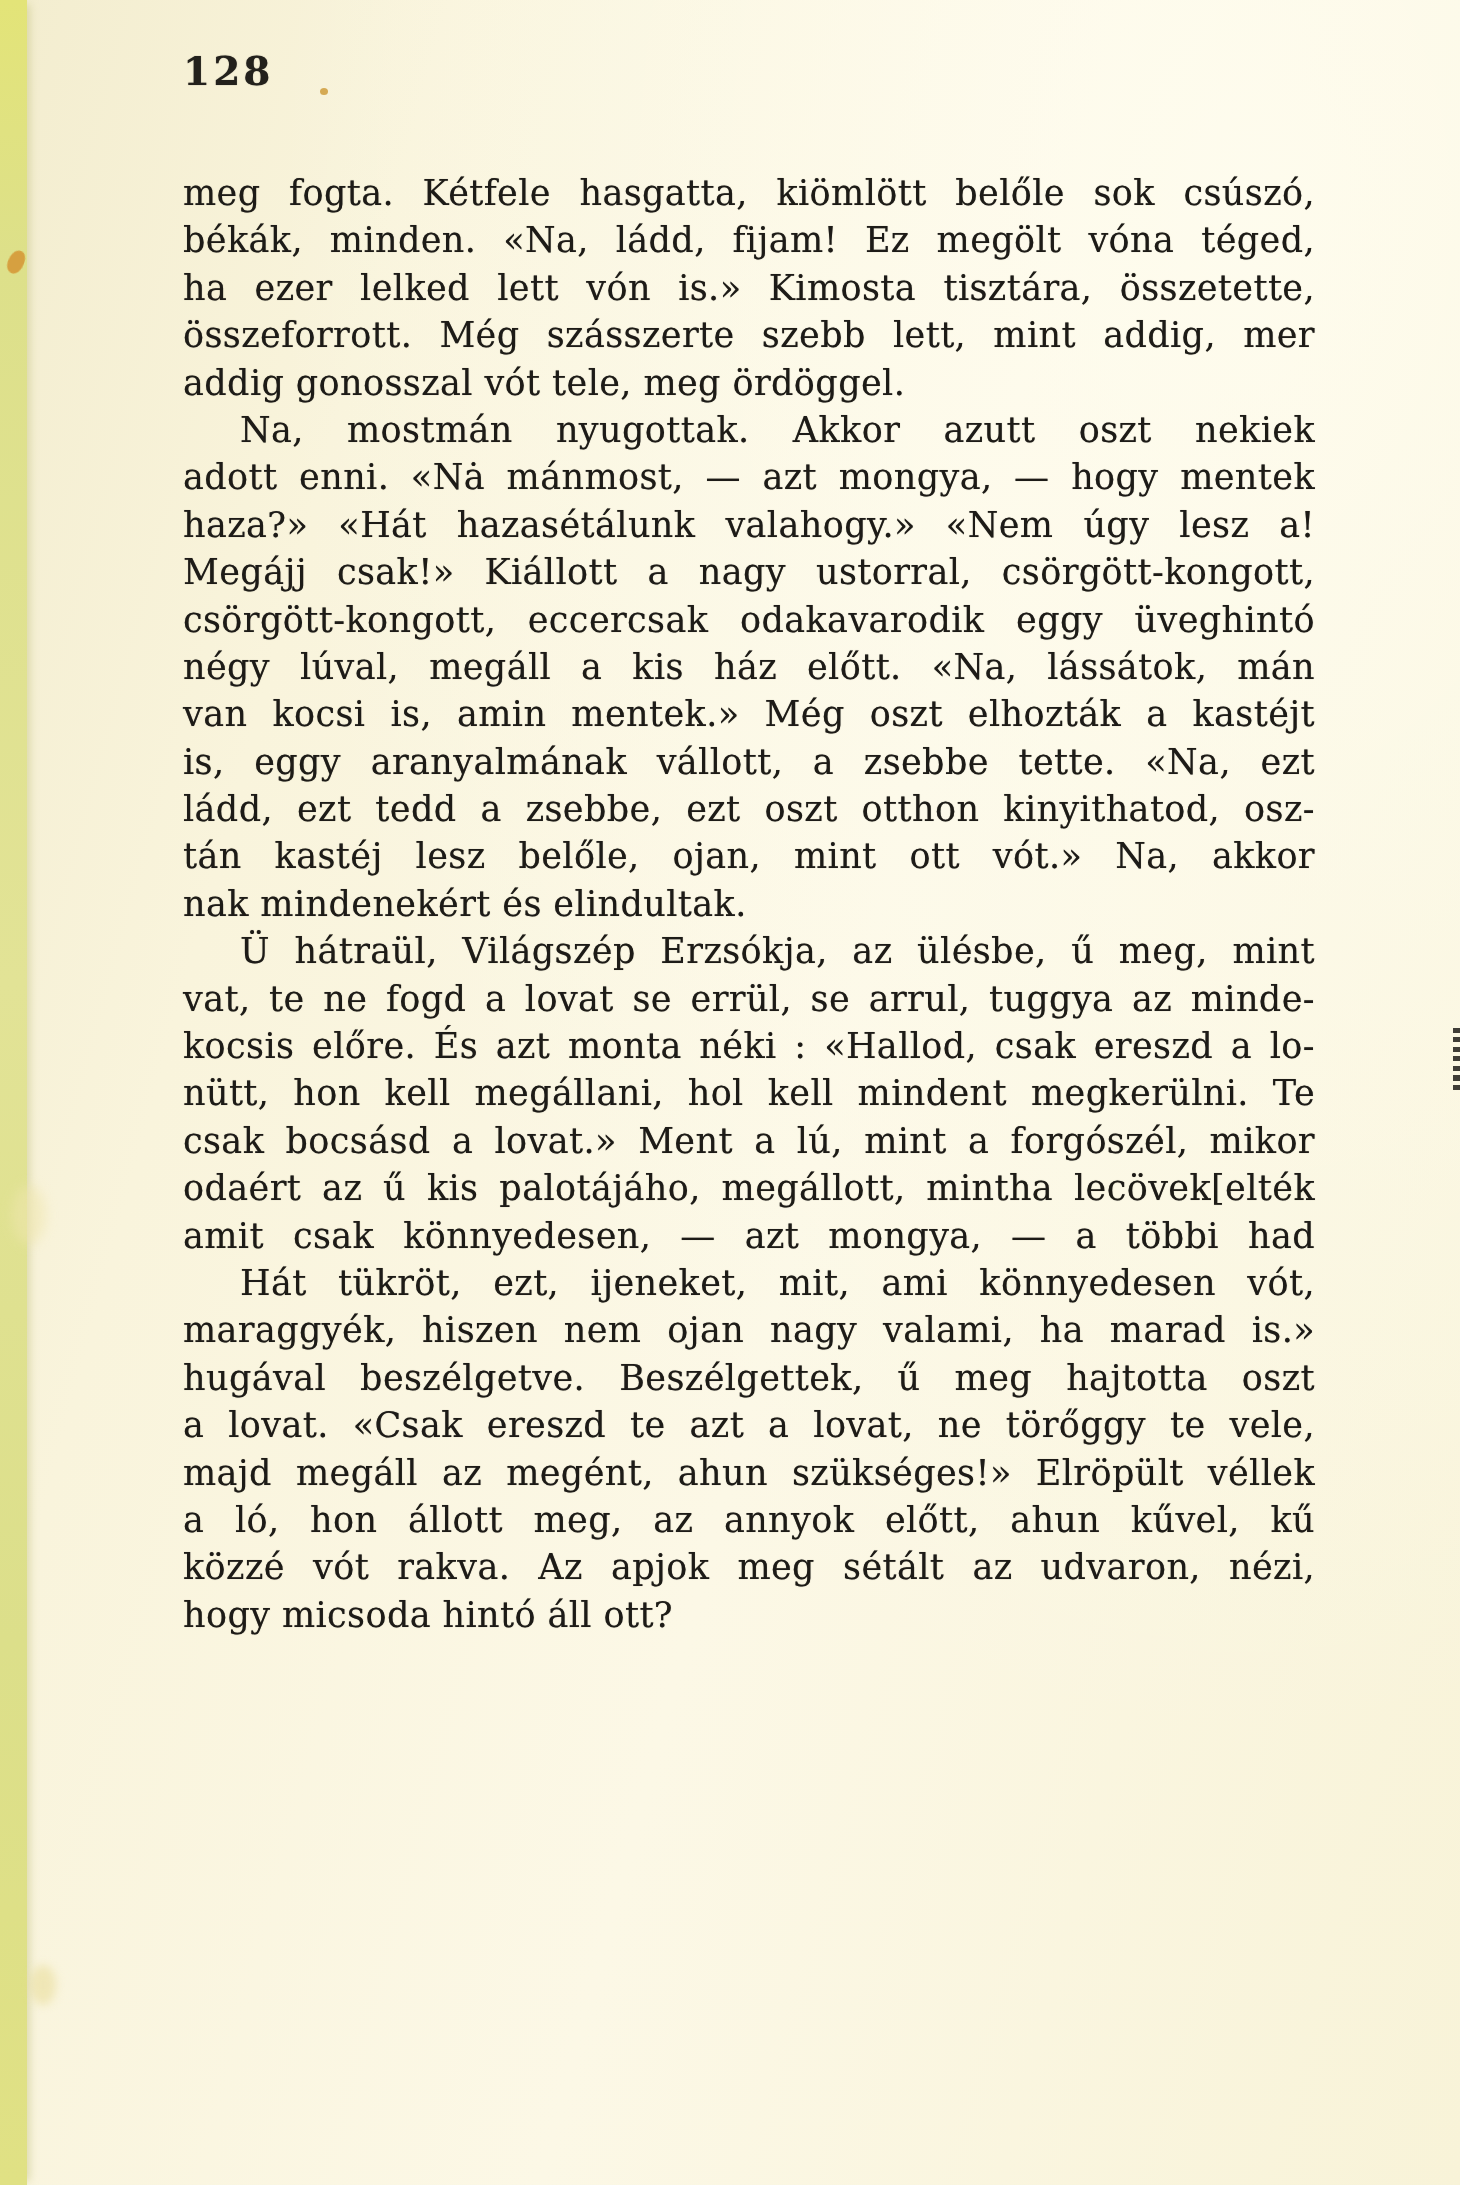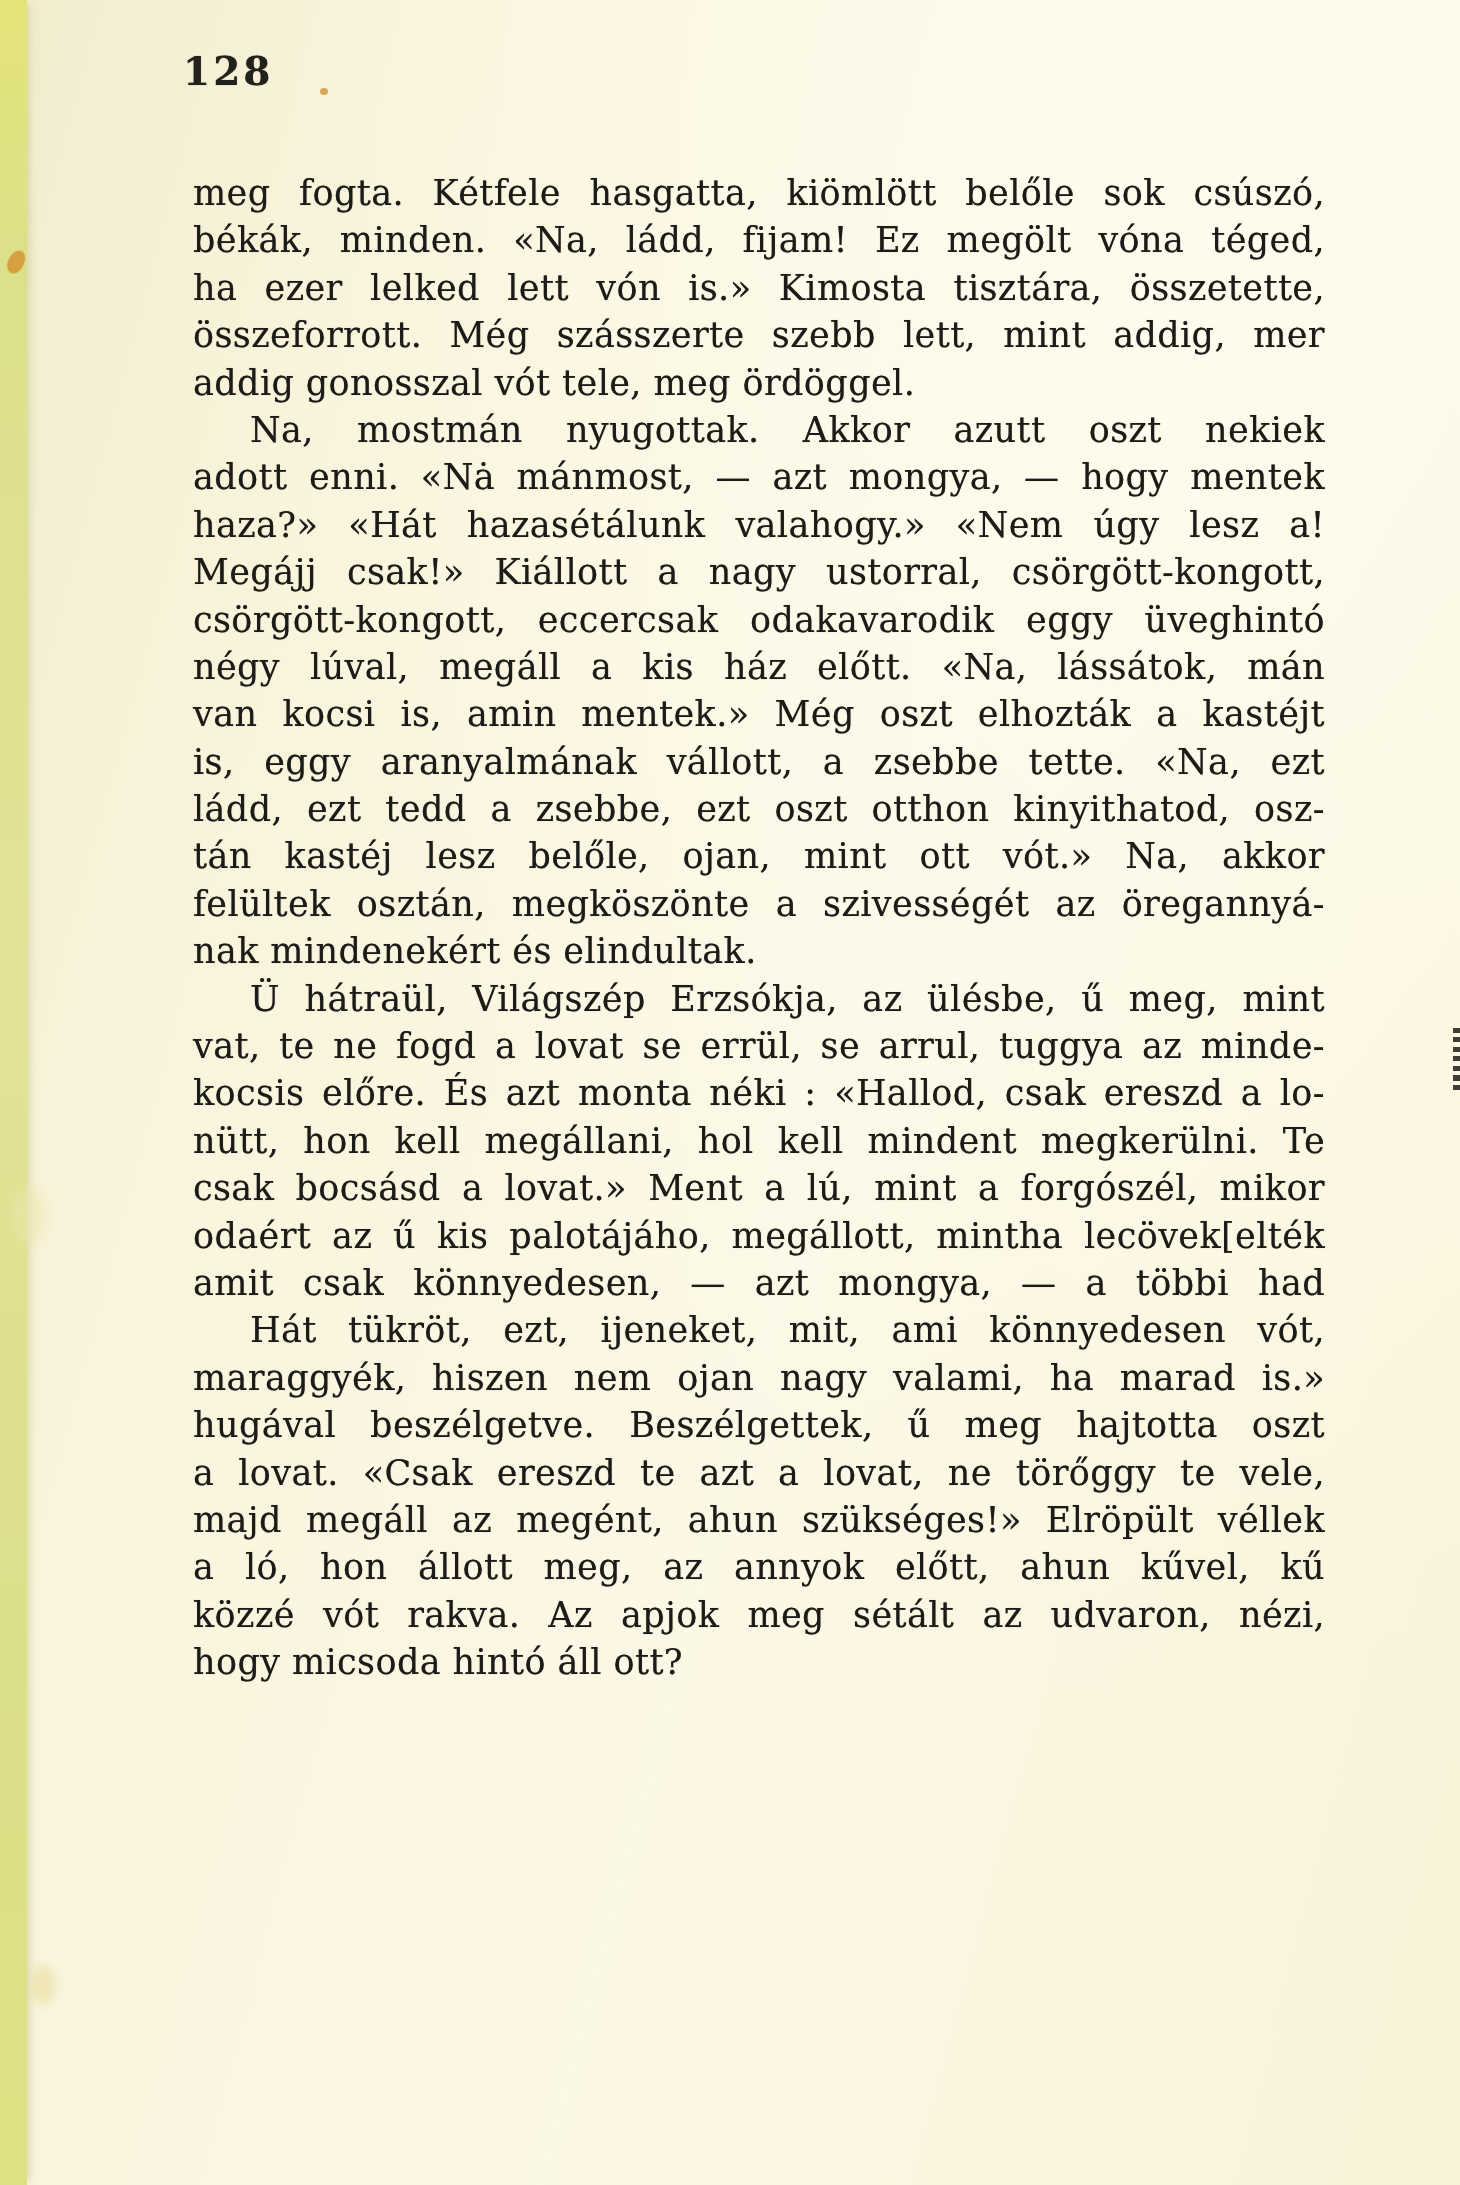--- a/index.html
+++ b/index.html
@@ -33,21 +33,21 @@
     left: 183px;
     top: 48px;
     font-size: 39px;
     font-weight: bold;
     letter-spacing: 3px;
     color: #23211c;
     text-shadow: 0 0 1px rgba(30,28,22,0.55);
   }
   .text-block {
     position: absolute;
-    left: 193px;
+    left: 183px;
     top: 170px;
     width: 1132px;
     font-size: 35px;
     color: #1d1b17;
     letter-spacing: 0.4px;
     text-shadow: 0 0 0.7px rgba(25,23,18,0.6);
   }
   .line {
     height: 47.4px;
     line-height: 47.4px;
@@ -120,21 +120,20 @@
       <div class="line indent">Na, mostmán nyugottak. Akkor azutt oszt nekiek</div>
       <div class="line">adott enni. «Nȧ mánmost, — azt mongya, — hogy mentek</div>
       <div class="line">haza?» «Hát hazasétálunk valahogy.» «Nem úgy lesz a!</div>
       <div class="line">Megájj csak!» Kiállott a nagy ustorral, csörgött-kongott,</div>
       <div class="line">csörgött-kongott, eccercsak odakavarodik eggy üveghintó</div>
       <div class="line">négy lúval, megáll a kis ház előtt. «Na, lássátok, mán</div>
       <div class="line">van kocsi is, amin mentek.» Még oszt elhozták a kastéjt</div>
       <div class="line">is, eggy aranyalmának vállott, a zsebbe tette. «Na, ezt</div>
       <div class="line">ládd, ezt tedd a zsebbe, ezt oszt otthon kinyithatod, osz-</div>
       <div class="line">tán kastéj lesz belőle, ojan, mint ott vót.» Na, akkor</div>
-      <div class="line">felültek osztán, megköszönte a szivességét az öregannyá-</div>
       <div class="line last">nak mindenekért és elindultak.</div>
       <div class="line indent">Ü hátraül, Világszép Erzsókja, az ülésbe, ű meg, mint</div>
       <div class="line">vat, te ne fogd a lovat se errül, se arrul, tuggya az minde-</div>
       <div class="line">kocsis előre. És azt monta néki : «Hallod, csak ereszd a lo-</div>
       <div class="line">nütt, hon kell megállani, hol kell mindent megkerülni. Te</div>
       <div class="line">csak bocsásd a lovat.» Ment a lú, mint a forgószél, mikor</div>
       <div class="line">odaért az ű kis palotájáho, megállott, mintha lecövek[elték</div>
       <div class="line">amit csak könnyedesen, — azt mongya, — a többi had</div>
       <div class="line indent">Hát tükröt, ezt, ijeneket, mit, ami könnyedesen vót,</div>
       <div class="line">maraggyék, hiszen nem ojan nagy valami, ha marad is.»</div>

